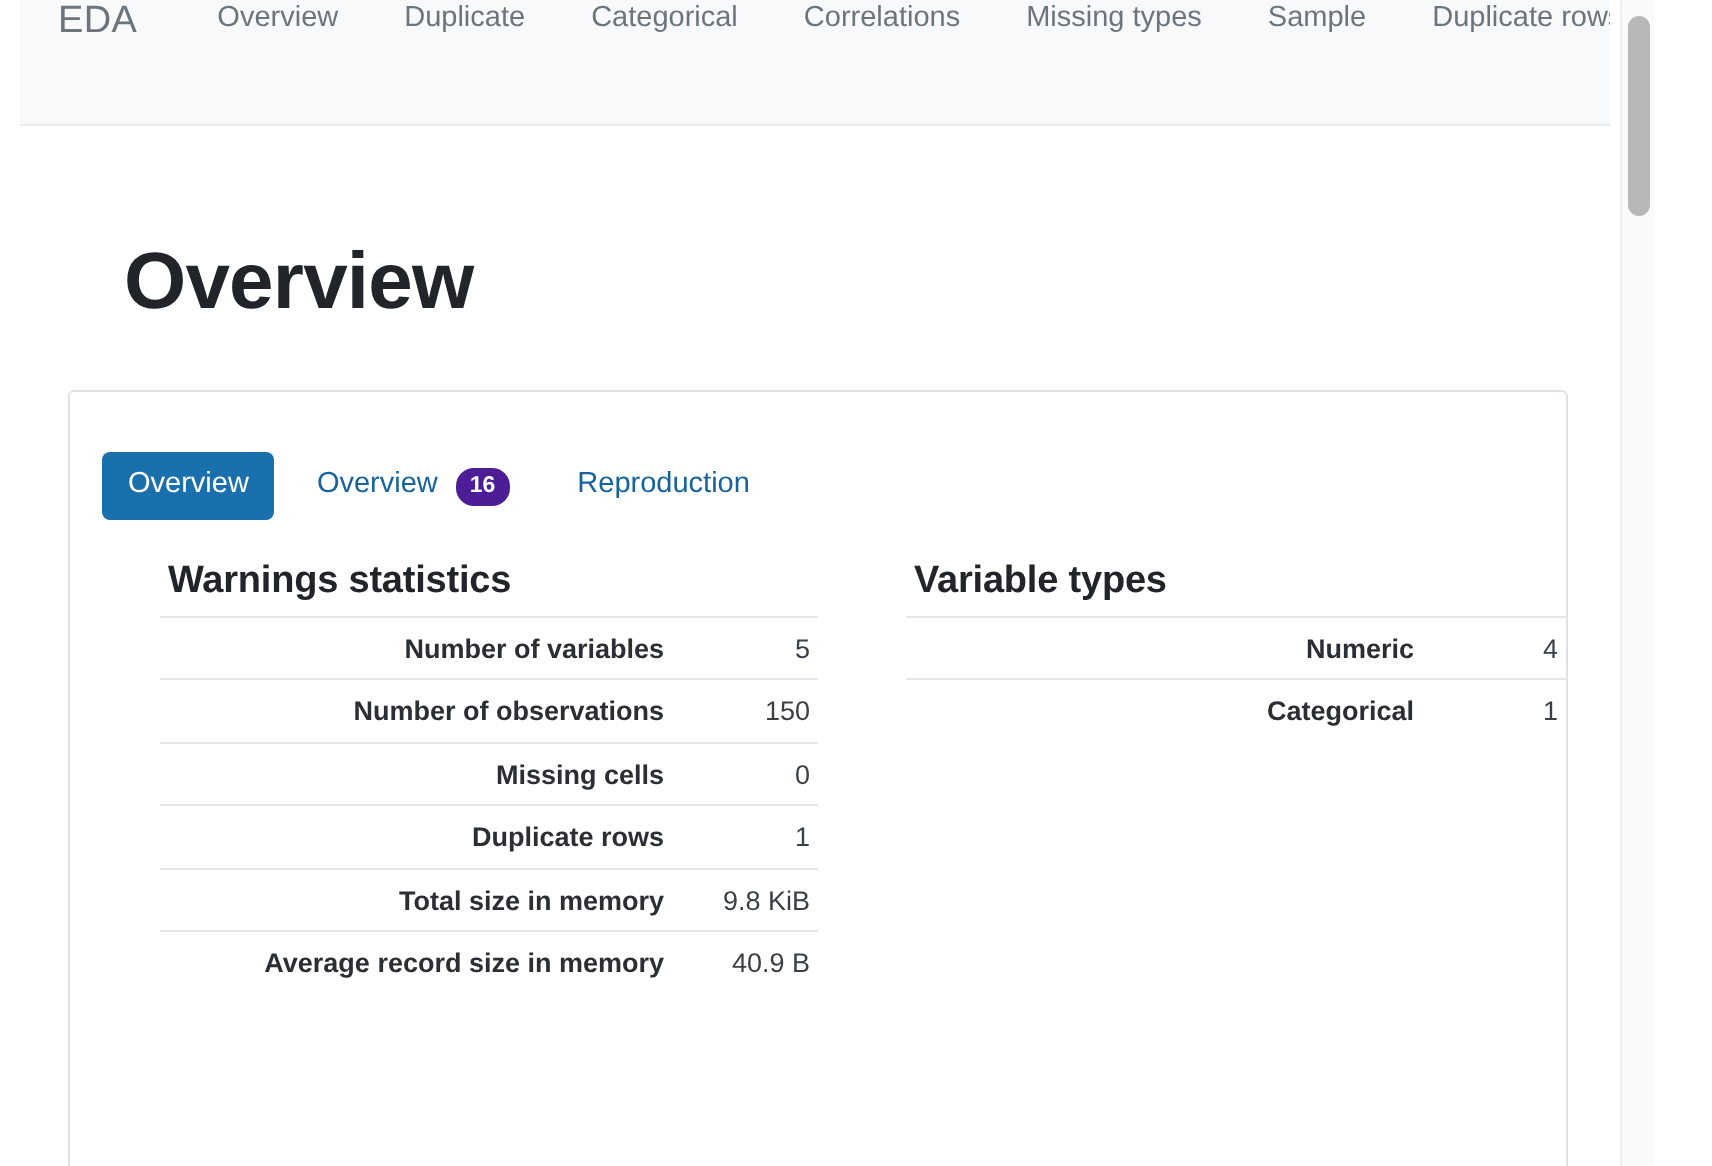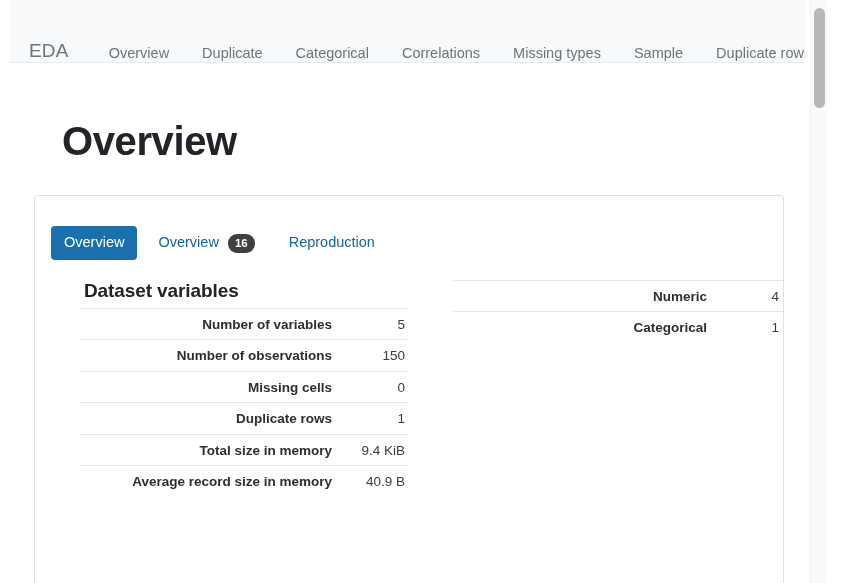--- a/index.html
+++ b/index.html
@@ -37,21 +37,21 @@
   .navbar {
     position: absolute;
     left: 10px;
     top: 0;
     width: 795px;
     height: 63px;
     background: #f8f9fa;
     border-bottom: 1px solid #e9ecef;
     box-sizing: border-box;
     display: flex;
-    align-items: flex-end;
+    align-items: flex-start;
   }
   .navbar-brand {
     font-size: 19px;
     color: #6c757d;
     margin-left: 19px;
     margin-right: 40px;
     letter-spacing: 0.2px;
     white-space: nowrap;
   }
   .nav-list {
@@ -121,21 +121,21 @@
     line-height: 1.1;
   }
   .tab.active {
     background: #1a6fad;
     color: #ffffff;
   }
   .tab-gap { width: 8px; }
   .badge {
     display: inline-block;
     margin-left: 9px;
-    background: #404040;
+    background: #4c1d95;
     color: #ffffff;
     font-size: 11.5px;
     font-weight: 700;
     padding: 3px 7px 3px 7px;
     border-radius: 9px;
     line-height: 1.1;
   }
 
   
   .panel {
@@ -270,52 +270,53 @@
           </a>
           <span class="tab-gap"></span>
           <a class="tab">
             <span>Reproduction</span>
           </a>
         </div>
 
         <div class="panel">
 
           <div class="col col-left">
-            <h2 class="section-title">Dataset variables</h2>
+            <h2 class="section-title">Warnings statistics</h2>
             <table class="stats">
               <tbody>
                 <tr>
                   <th>Number of variables</th>
                   <td>5</td>
                 </tr>
                 <tr>
                   <th>Number of observations</th>
                   <td>150</td>
                 </tr>
                 <tr>
                   <th>Missing cells</th>
                   <td>0</td>
                 </tr>
                 <tr>
                   <th>Duplicate rows</th>
                   <td>1</td>
                 </tr>
                 <tr>
                   <th>Total size in memory</th>
-                  <td>9.4 KiB</td>
+                  <td>9.8 KiB</td>
                 </tr>
                 <tr>
                   <th>Average record size in memory</th>
                   <td>40.9 B</td>
                 </tr>
               </tbody>
             </table>
           </div>
 
           <div class="col col-right">
+            <h2 class="section-title">Variable types</h2>
             <table class="stats">
               <tbody>
                 <tr>
                   <th>Numeric</th>
                   <td>4</td>
                 </tr>
                 <tr>
                   <th>Categorical</th>
                   <td>1</td>
                 </tr>

